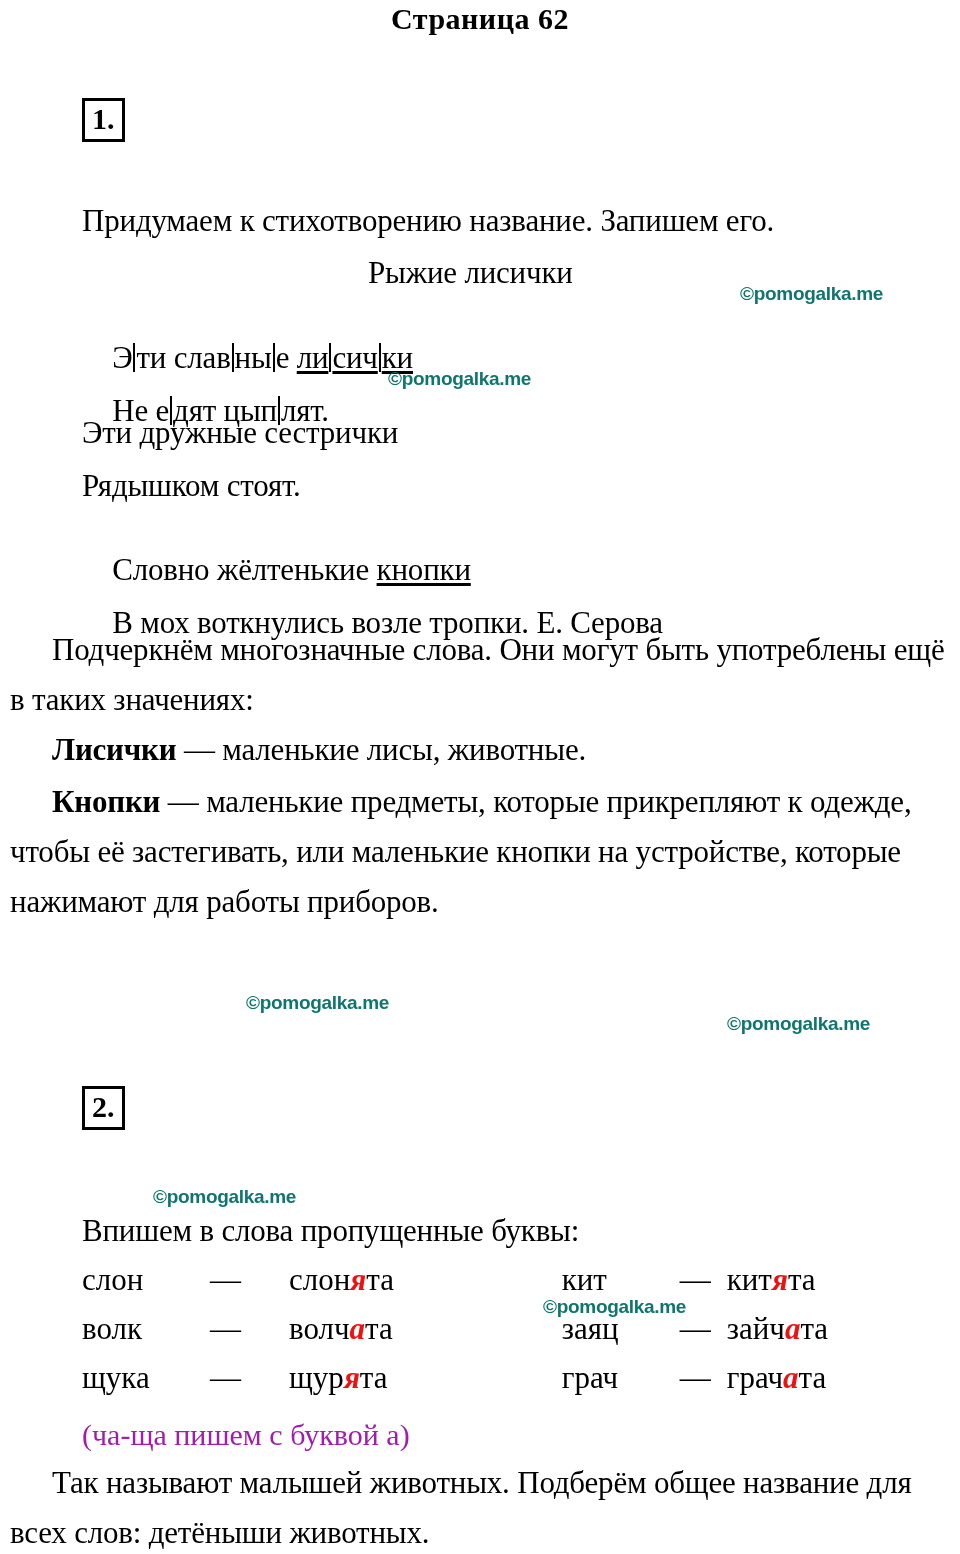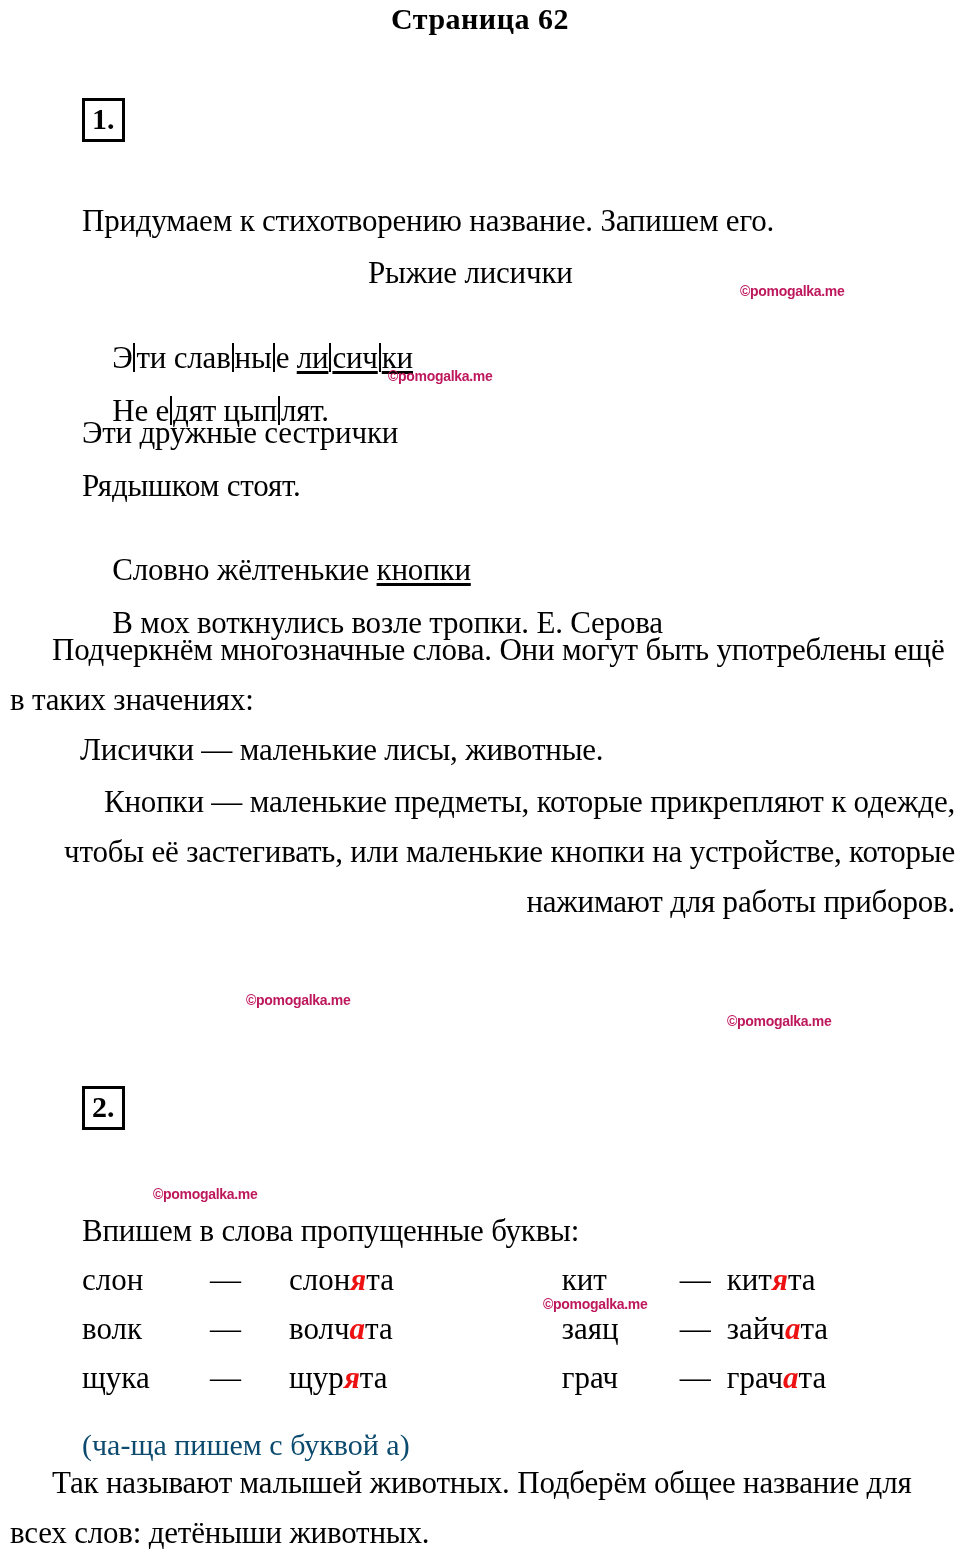--- a/index.html
+++ b/index.html
@@ -54,21 +54,21 @@
   }
   .wrap {
     position: absolute;
     font-size: 31px;
     line-height: 50px;
     letter-spacing: -0.2px;
   }
   .indent { text-indent: 42px; }
 
   .u { text-decoration: underline; text-underline-offset: 3px; }
-  .b { font-weight: normal; margin-left: 28px; }
+  .b { font-weight: bold; }
 
   
   .bar {
     display: inline-block;
     width: 2px;
     height: 0.95em;
     background: #000;
     vertical-align: -0.14em;
     margin: 0 1px;
   }
@@ -79,22 +79,22 @@
     background: #000;
     vertical-align: -0.14em;
     margin: 0 1px;
   }
 
   
   .wm {
     position: absolute;
     font-family: "Liberation Sans", "DejaVu Sans", sans-serif;
     font-weight: bold;
-    font-size: 14px;
-    color: #be185d;
+    font-size: 19px;
+    color: #0f766e;
     white-space: nowrap;
     letter-spacing: -0.3px;
   }
 
   
   .pairs {
     position: absolute;
     top: 1262px;
     left: 82px;
     width: 860px;
@@ -122,23 +122,22 @@
     color: #ee1111;
     font-weight: bold;
     font-style: italic;
   }
 
   .note-gray {
     position: absolute;
     top: 1418px;
     left: 82px;
     font-size: 30px;
-    color: #0c4a6e;
+    color: #a21caf;
     white-space: nowrap;
-    margin-top: 10px;
   }
 </style>
 </head>
 <body>
 
 <div id="page">
 
   <div class="page-title">Страница 62</div>
 
   <div class="task-num" id="task-1-box">1.</div>
@@ -166,21 +165,21 @@
   <div class="line" style="top:576px; left:82px;">
     <span>В мох воткнулись возле тропки. </span><span>Е. Серова</span>
   </div>
 
   <div class="wrap indent" style="top:625px; left:10px; width:940px;">Подчеркнём многозначные слова. Они могут быть употреблены ещё в таких значениях:</div>
 
   <div class="wrap indent" style="top:725px; left:10px; width:940px;">
     <span class="b">Лисички</span><span> — </span><span>маленькие лисы, животные.</span>
   </div>
 
-  <div class="wrap indent" style="top:777px; left:10px; width:945px;text-align:right;">
+  <div class="wrap indent" style="top:777px; left:10px; width:945px;">
     <span class="b">Кнопки</span><span> — </span><span>маленькие предметы, которые прикрепляют к одежде, чтобы её застегивать, или маленькие кнопки на устройстве, которые нажимают для работы приборов.</span>
   </div>
 
   <div class="task-num" id="task-2-box">2.</div>
 
   <div class="line" style="top:1215px; left:82px;">Впишем в слова пропущенные буквы:</div>
 
   <div class="pairs">
 
     <div class="pair-row">

